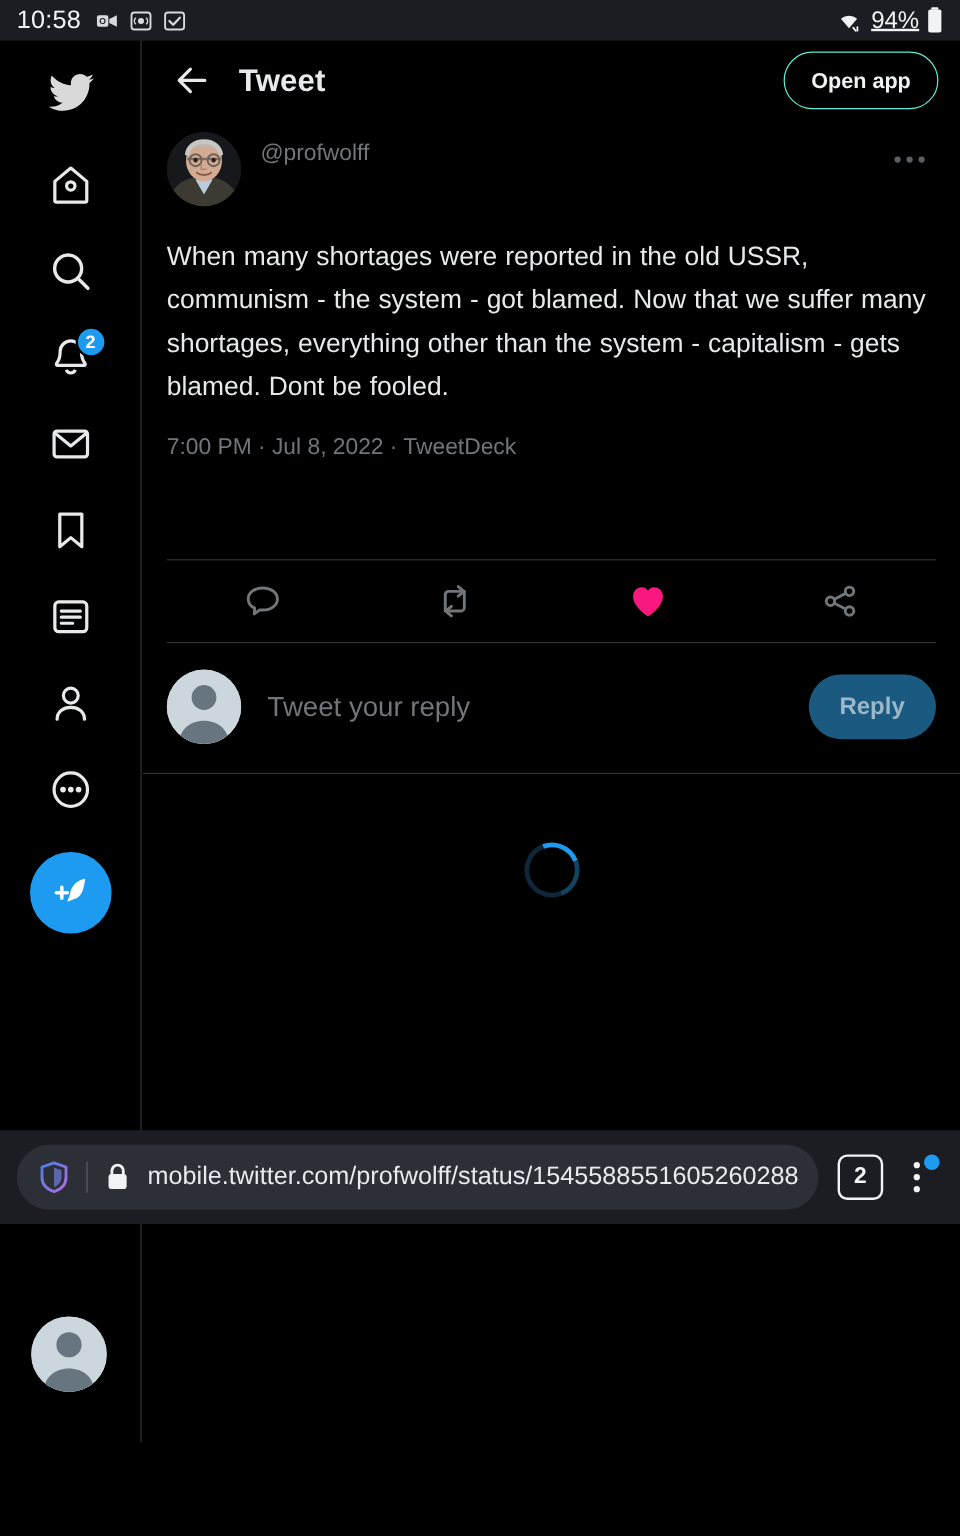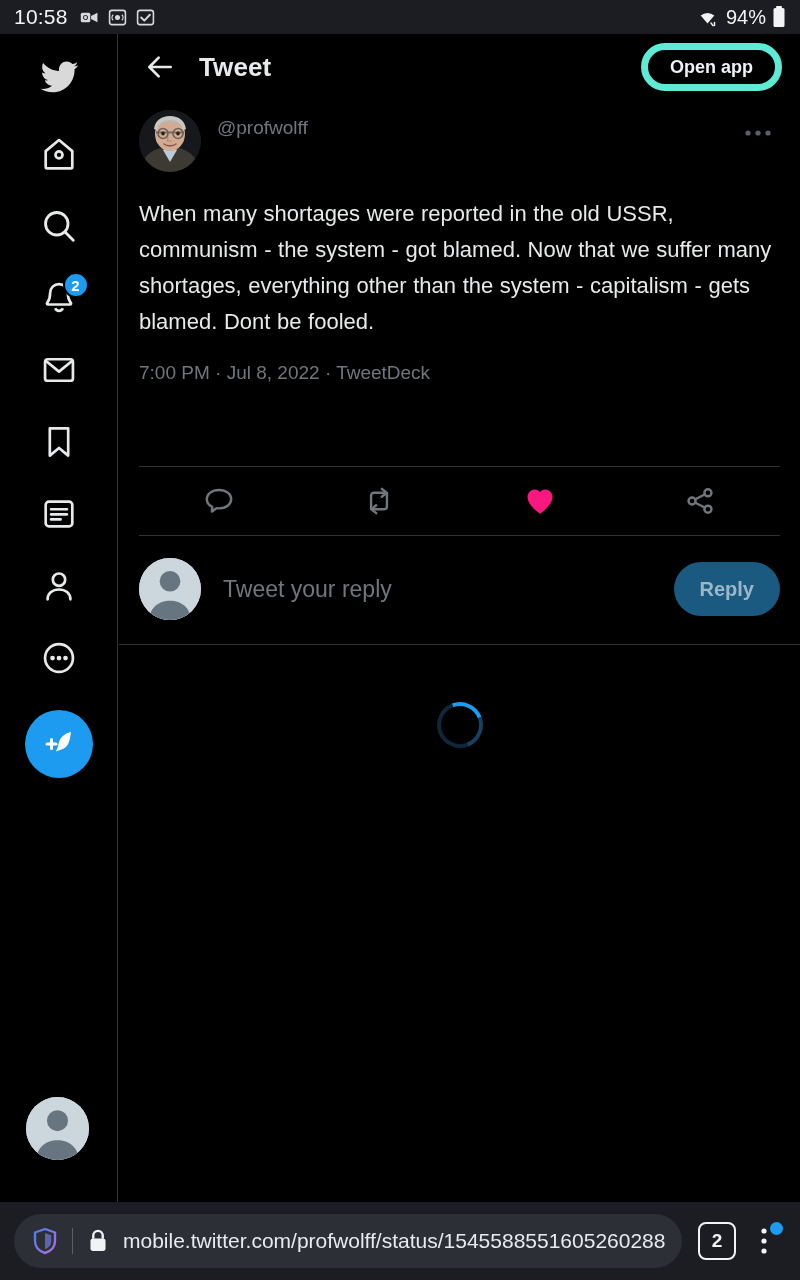--- a/index.html
+++ b/index.html
@@ -2,33 +2,33 @@
 <html><head>
 <meta charset="utf-8">
 <style>
   * { margin:0; padding:0; box-sizing:border-box; }
   html, body {
     width:800px; height:1280px;
     background:#000; overflow:hidden;
     font-family:"Liberation Sans", sans-serif;
     -webkit-font-smoothing:antialiased;
   }
-  #app { position:relative; width:800px; height:1280px; background:#000; }
+  #app { position:relative; width:800px; height:1020px; background:#000; }
 
   
   .statusbar {
     position:absolute; top:0; left:0; width:800px; height:34px;
     background:#1b1d22; display:flex; align-items:center;
     padding:0 14px; color:#e8eaed;
   }
   .sb-clock { font-size:21px; letter-spacing:.2px; color:#f1f3f4; }
   .sb-icons { display:flex; align-items:center; gap:9px; margin-left:12px; }
   .sb-ic { width:19px; height:19px; display:block; }
   .sb-right { margin-left:auto; display:flex; align-items:center; gap:6px; }
-  .sb-batt-txt { font-size:20px; color:#f1f3f4; }
+  .sb-batt-txt { font-size:20px; color:#f1f3f4;text-decoration:underline; }
 
   
   .rail {
     position:absolute; left:0; top:34px; width:118px; height:1168px;
     background:#000; border-right:1px solid #2f3336;
     display:flex; flex-direction:column; align-items:center;
   }
   .rail-logo { margin-top:12px; margin-bottom:10px; width:72px; height:62px;
     display:flex; align-items:center; justify-content:center; }
   .rail-item {
@@ -57,21 +57,21 @@
   }
   .topbar {
     height:66px; display:flex; align-items:center; padding:0 18px 0 20px;
   }
   .back-btn { width:42px; height:42px; display:flex; align-items:center; justify-content:center; }
   .topbar-title {
     font-size:26px; font-weight:700; color:#e7e9ea; margin-left:18px; letter-spacing:.1px;text-align:right;
   }
   .openapp {
     margin-left:auto; height:48px; padding:0 22px; border-radius:24px;
-    border:7px solid #5eead4; background:transparent; color:#eff3f4;
+    border:1px solid #5eead4; background:transparent; color:#eff3f4;
     font-size:18px; font-weight:700; display:flex; align-items:center;
     font-family:"Liberation Sans", sans-serif;
   }
 
   
   .tweet { padding:10px 20px 0 20px; }
   .tw-head { display:flex; align-items:flex-start; }
   .tw-avatar {
     width:62px; height:62px; border-radius:50%; overflow:hidden; flex:0 0 62px;
     background:#1b1b1b; position:relative;

